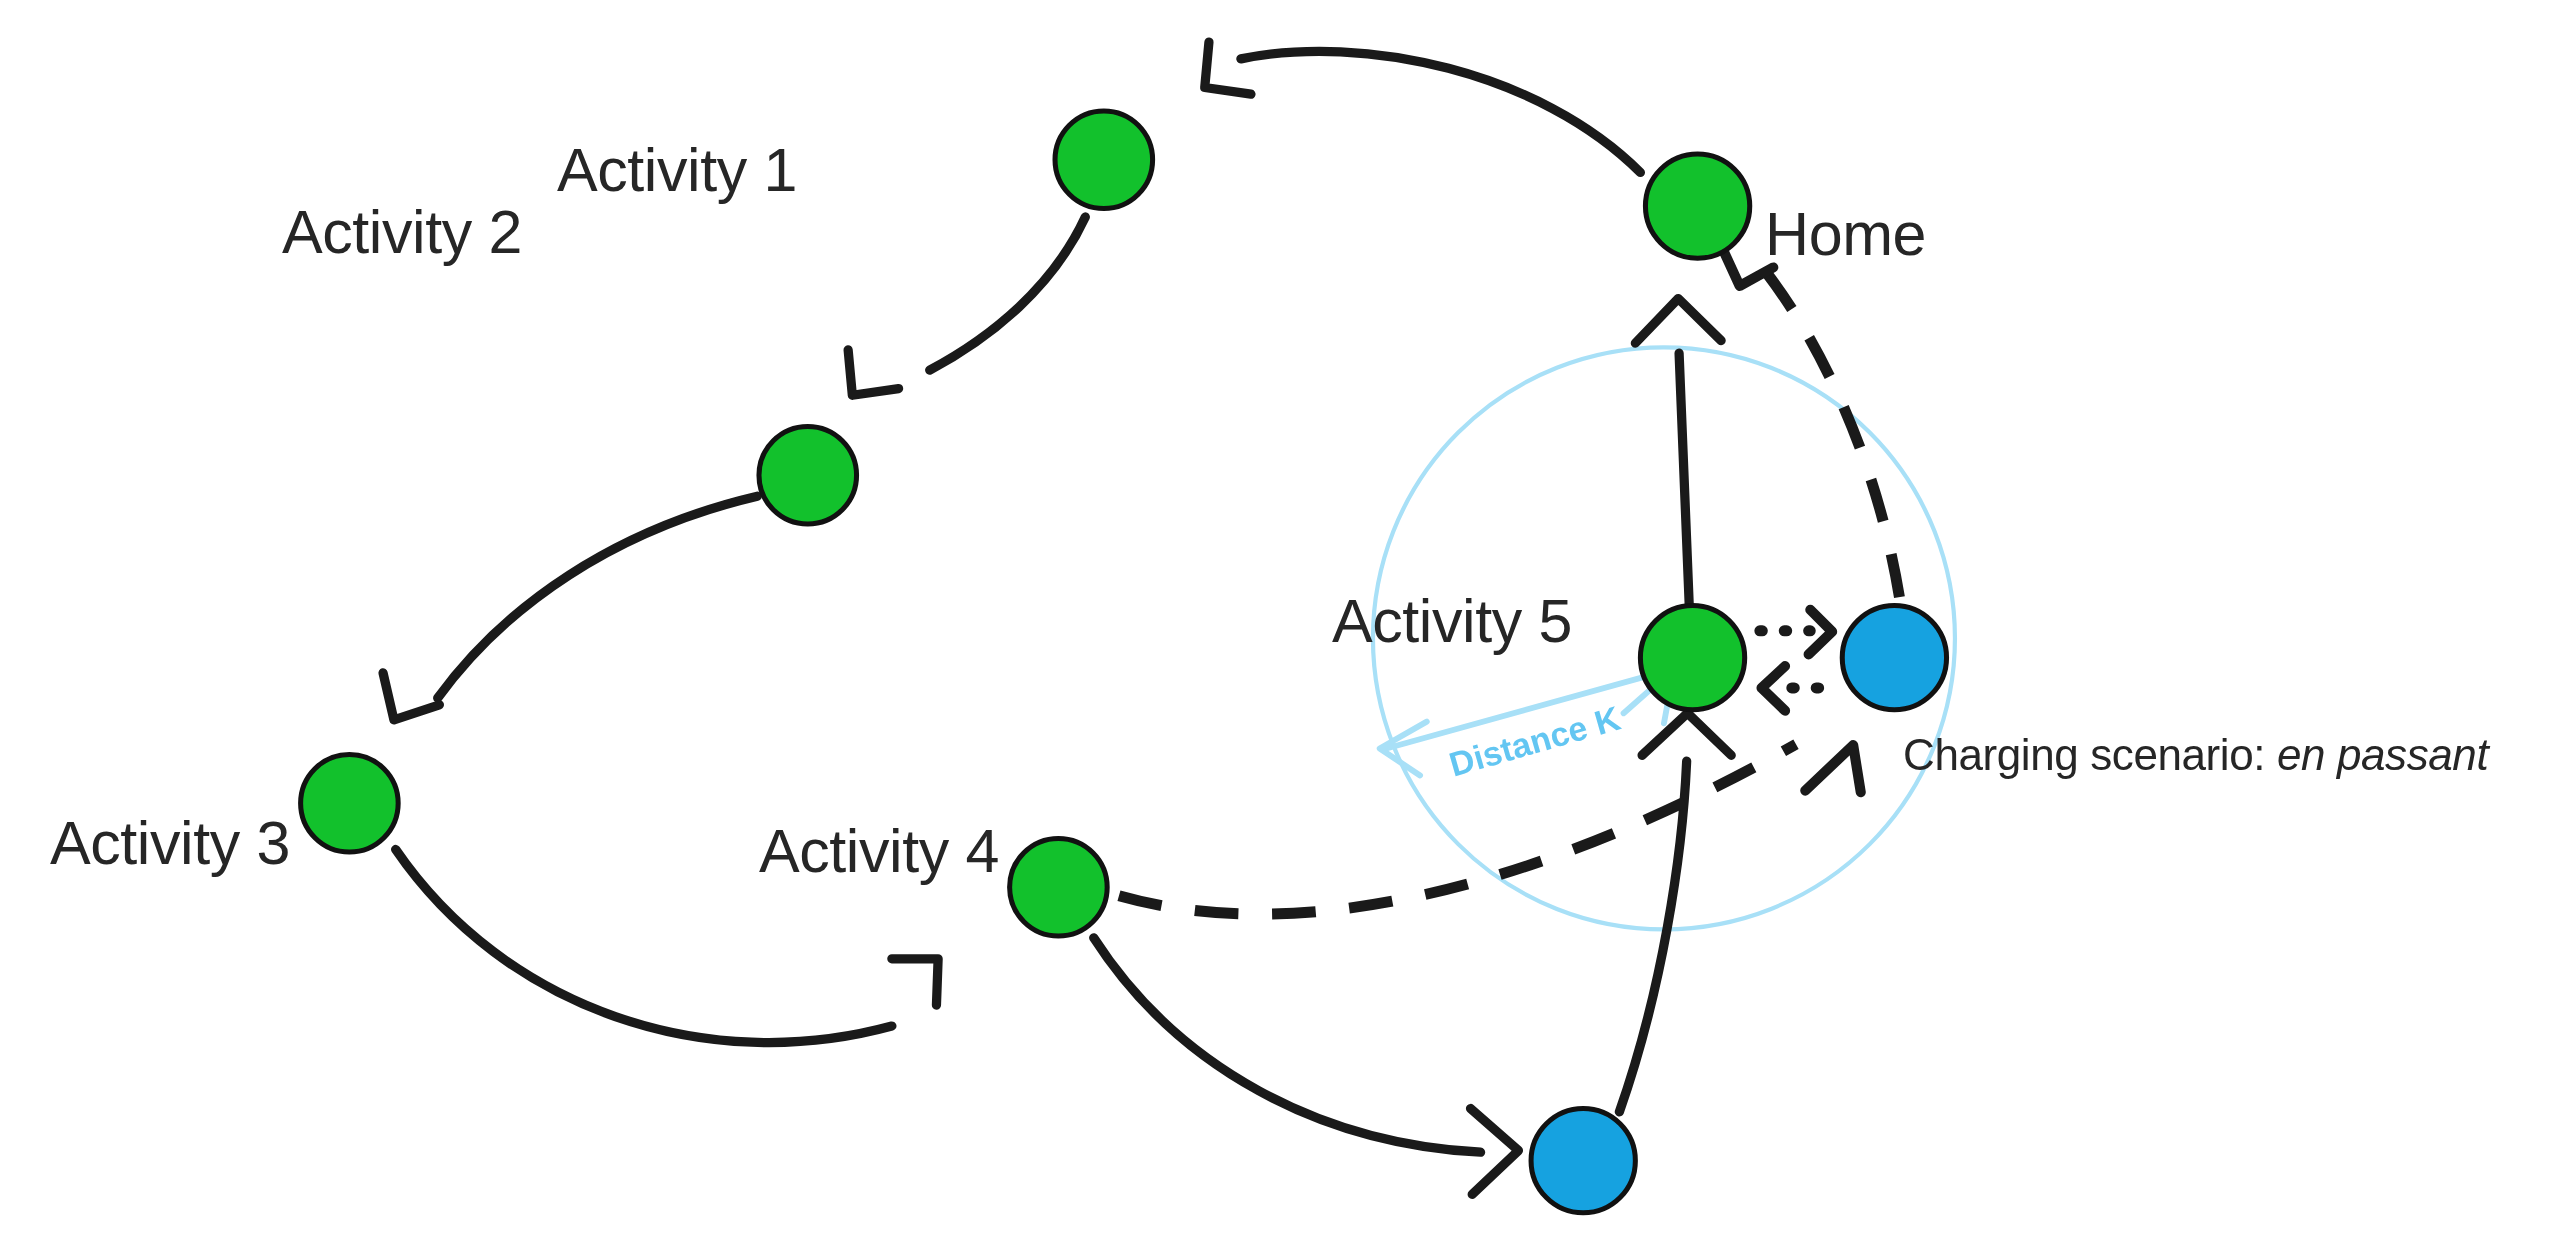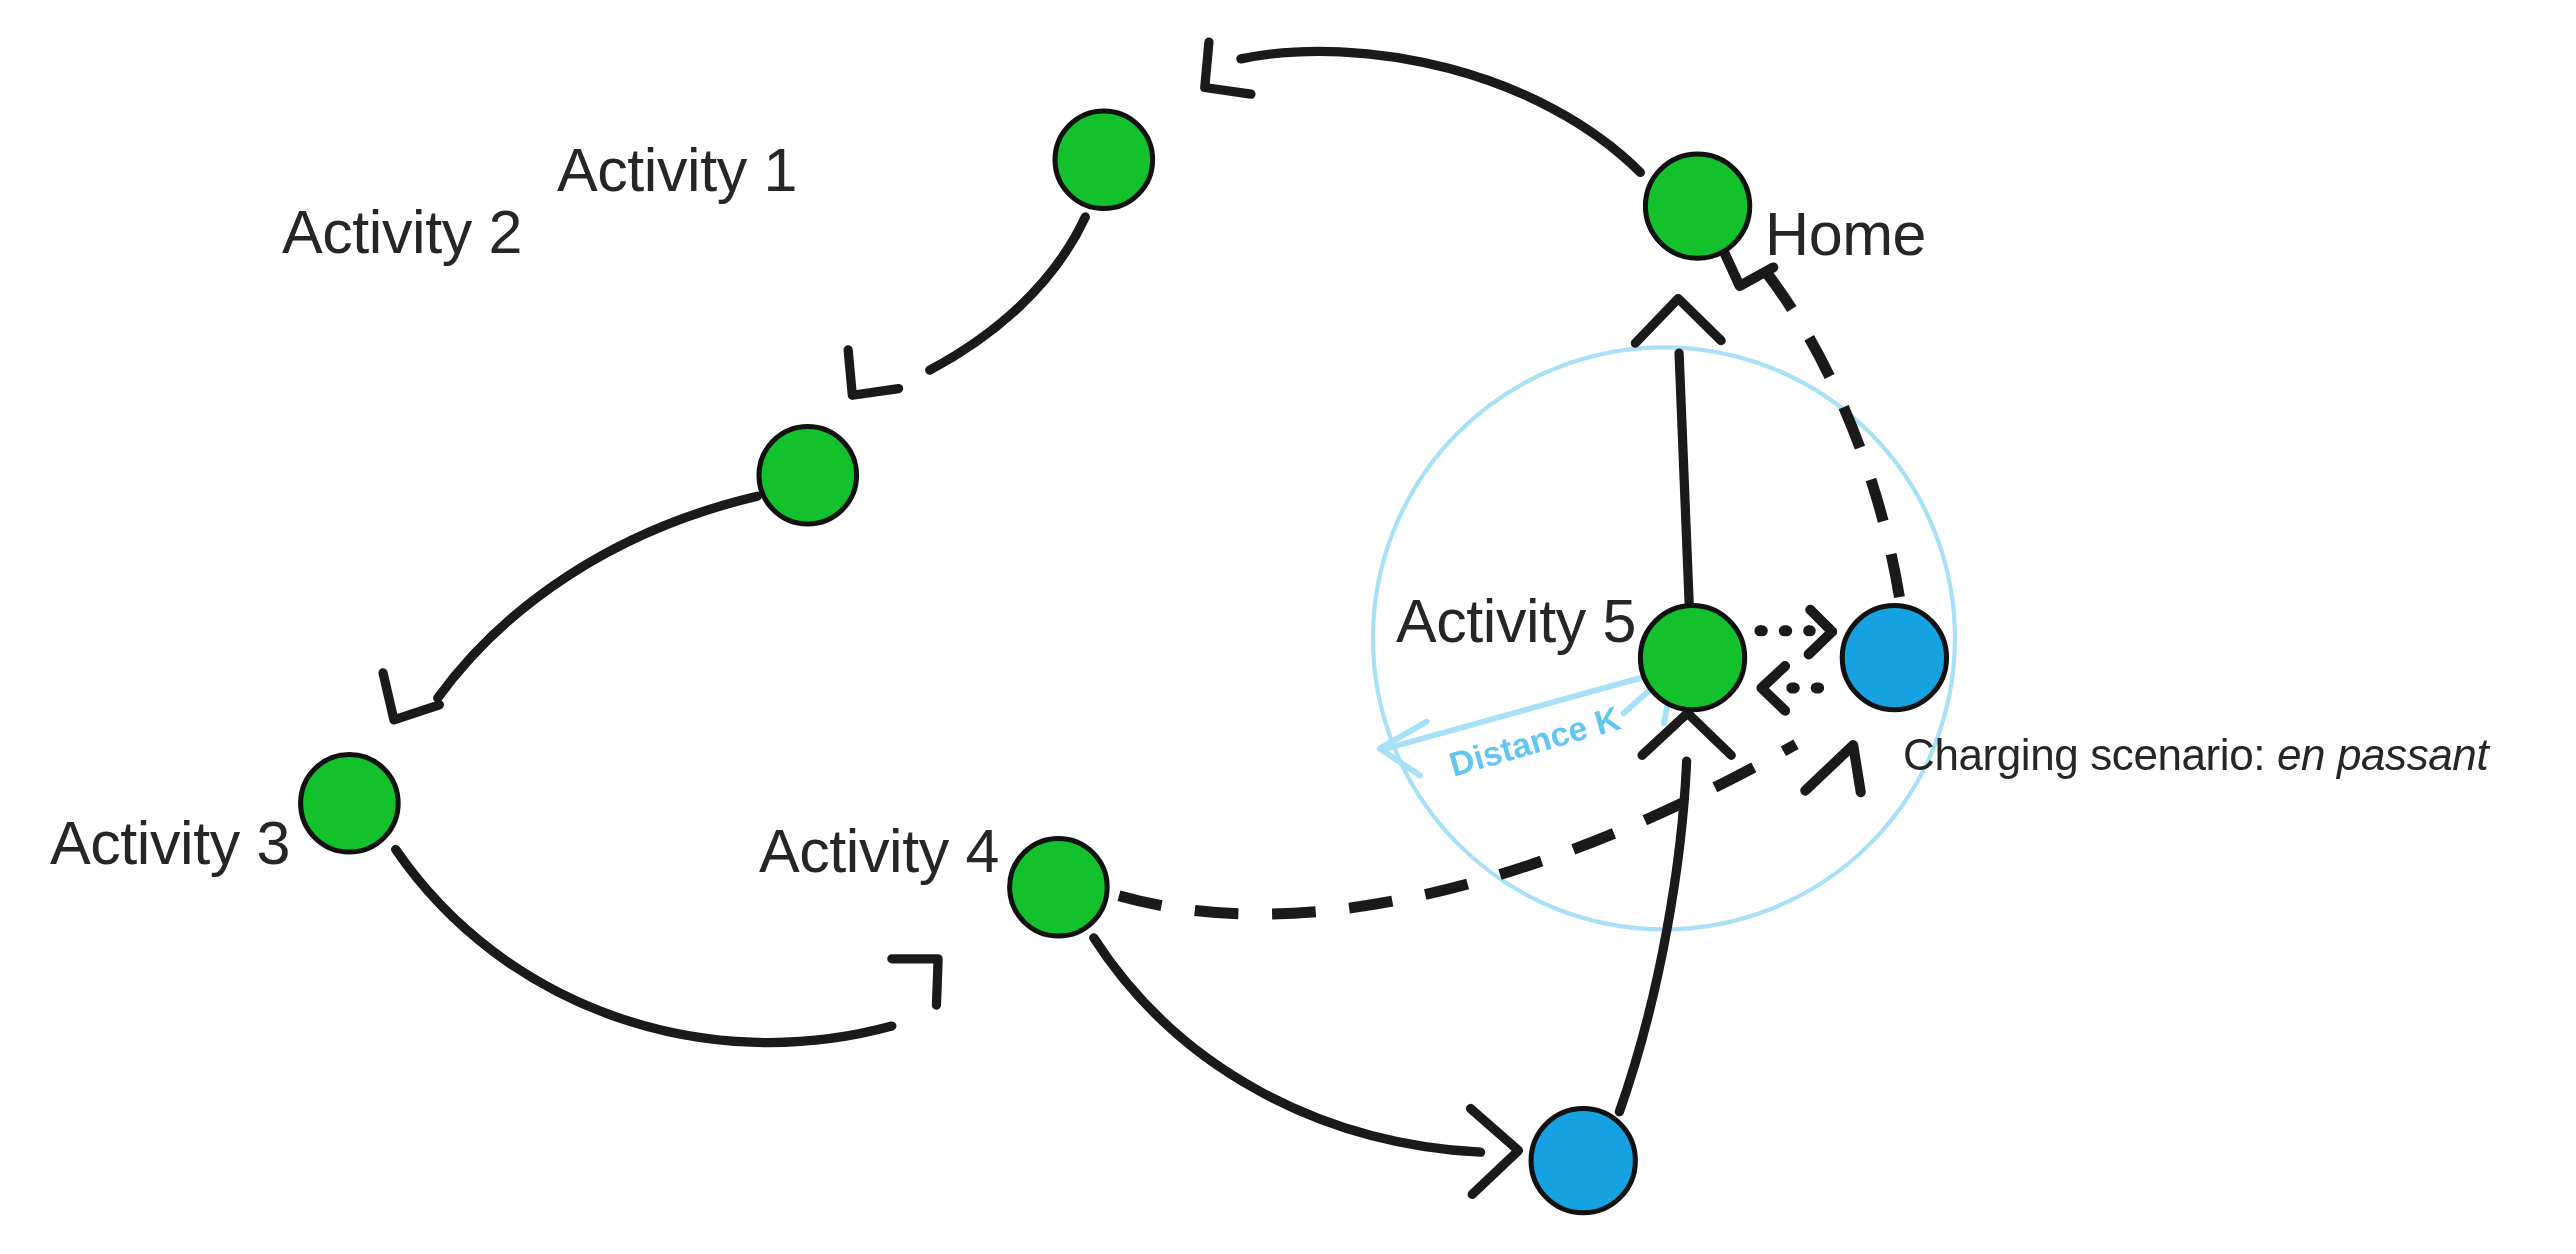--- a/index.html
+++ b/index.html
@@ -97,21 +97,21 @@
   </svg>
 
   <div class="lbl node-label" style="left:797px;  top:135px; transform:translate(-100%,0);">Activity 1</div>
 
   <div class="lbl node-label" style="left:522px;  top:197px; transform:translate(-100%,0);">Activity 2</div>
 
   <div class="lbl node-label" style="left:290px;  top:808px; transform:translate(-100%,0);">Activity 3</div>
 
   <div class="lbl node-label" style="left:999px; top:816px; transform:translate(-100%,0);">Activity 4</div>
 
-  <div class="lbl node-label" style="left:1636px; top:586px; transform:translate(-100%,0);">Activity 5</div>
+  <div class="lbl node-label" style="left:1572px; top:586px; transform:translate(-100%,0);">Activity 5</div>
 
   <div class="lbl node-label" style="left:1765px; top:151px;margin-top:48px;">Home</div>
 
   <div class="lbl station-label" style="left:1903px; top:729px;">
     <div><span>Charging scenario: </span><em>en passant</em></div>
   </div>
 
 
   <div class="lbl dist-label" style="left:1445px; top:747px; transform:rotate(-16deg); transform-origin:left top;">Distance K</div>
 

